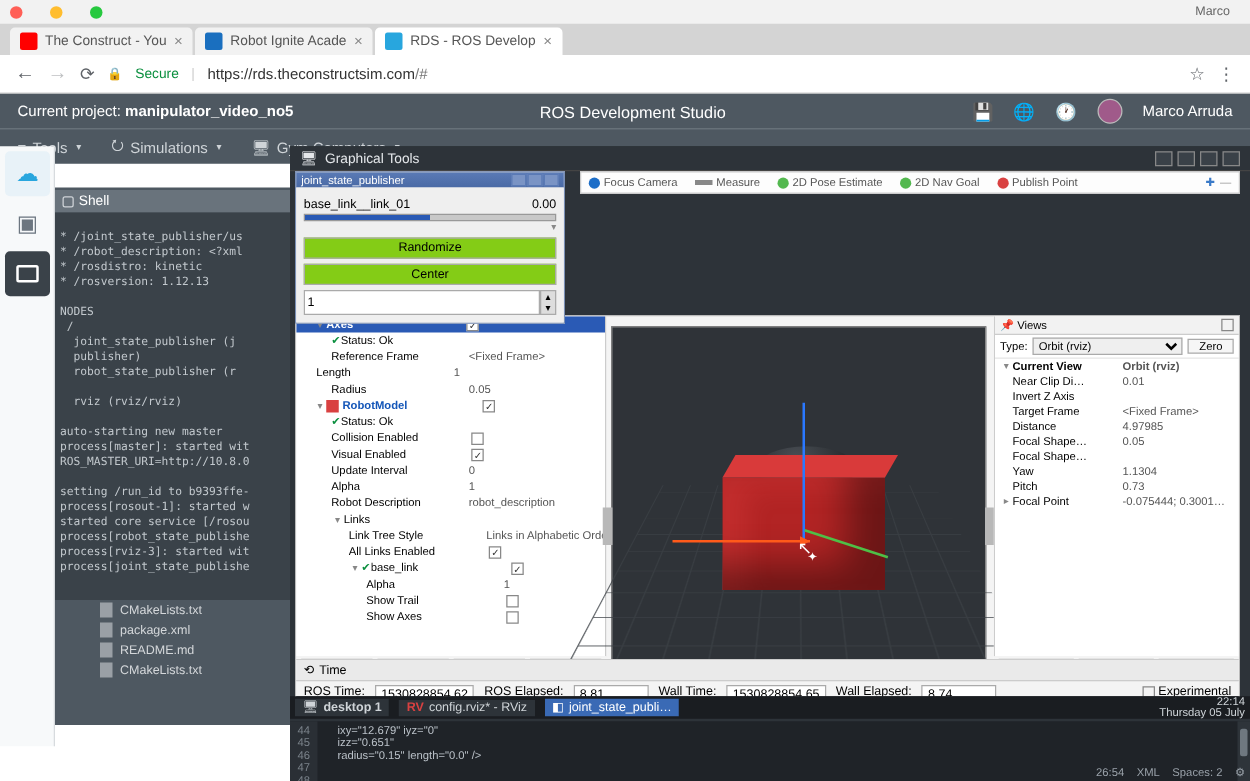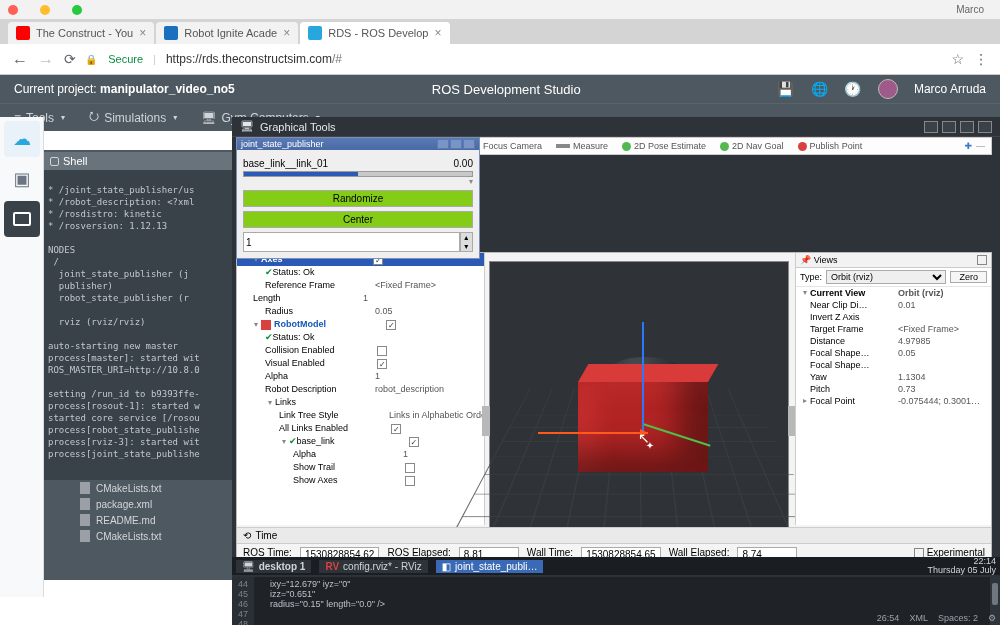--- a/index.html
+++ b/index.html
@@ -54,21 +54,21 @@
 .file-icon { width: 10px; height: 12px; background: #9aa0a6; }
 .left-bg { position: absolute; left: 44px; top: 150px; width: 188px; height: 430px; background: #4e5861; z-index: -1; }
 
 
 .ide { position: absolute; left: 232px; top: 117px; right: 0; bottom: 0; background: #2d3339; }
 .ide-titlebar { background: #2d3339; color: #e4e7ea; padding: 3px 8px; display: flex; align-items: center; gap: 6px; font-size: 11px; border-bottom: 1px solid #444; }
 .ide-title-icons { margin-left: auto; display: flex; gap: 4px; }
 .ide-win-btn { width: 14px; height: 12px; border: 1px solid #888; background: #3a4148; }
 
 
-.jsp { position: absolute; left: 4px; top: 20px; width: 244px; background: #e8e8e8; border: 1px solid #7a8fb5; z-index: 20; }
+.jsp { position: absolute; left: 4px; top: 20px; width: 216px; background: #e8e8e8; border: 1px solid #7a8fb5; z-index: 20; }
 .jsp-title { background: linear-gradient(#5a7ab5, #4a6aa5); color: #fff; font-size: 9px; padding: 1px 4px; display: flex; align-items: center; }
 .jsp-title-btns { margin-left: auto; display: flex; gap: 1px; }
 .jsp-tbtn { width: 12px; height: 10px; background: #7a94c5; border: 1px solid #5a7ab5; }
 .jsp-body { padding: 6px; background: #efefef; font-size: 10px; }
 .jsp-row { display: flex; justify-content: space-between; padding: 2px 0; font-family: monospace; }
 .jsp-slider { width: 100%; height: 6px; background: linear-gradient(to right, #2a5ab5 50%, #c8c8c8 50%); border: 1px solid #999; position: relative; }
 .jsp-btn { width: 100%; padding: 2px; margin-top: 4px; background: #84cc16; border: 1px solid #aaa; font-size: 10px; }
 .jsp-num { display: flex; margin-top: 4px; }
 .jsp-num input { width: 100%; font-size: 10px; padding: 1px 2px; border: 1px solid #aaa; }
 .jsp-num .spin { width: 14px; background: #ddd; border: 1px solid #aaa; text-align: center; font-size: 8px; }
@@ -371,20 +371,24 @@
         </div>
       <div class="tree-row" style="padding-left:28px">
           <span class="lbl">Collision Enabled</span>
           <span class="chk"></span>
         </div>
       <div class="tree-row" style="padding-left:28px">
           <span class="lbl">Visual Enabled</span>
           <span class="chk on"></span>
         </div>
       <div class="tree-row" style="padding-left:28px">
+          <span class="lbl">Update Interval</span>
+          <span class="val">0</span>
+        </div>
+      <div class="tree-row" style="padding-left:28px">
           <span class="lbl">Alpha</span>
           <span class="val">1</span>
         </div>
       <div class="tree-row" style="padding-left:28px">
           <span class="lbl">Robot Description</span>
           <span class="val">robot_description</span>
         </div>
       <div class="tree-row" style="padding-left:28px">
           <span class="tree-exp">▾</span>
           <span class="lbl">Links</span>

